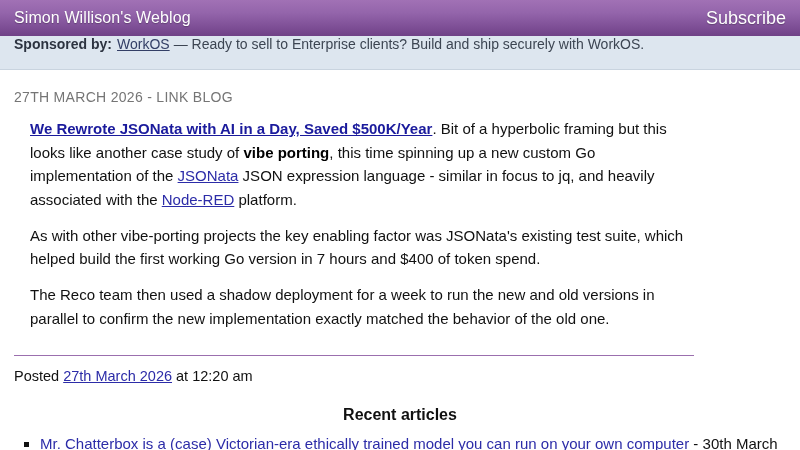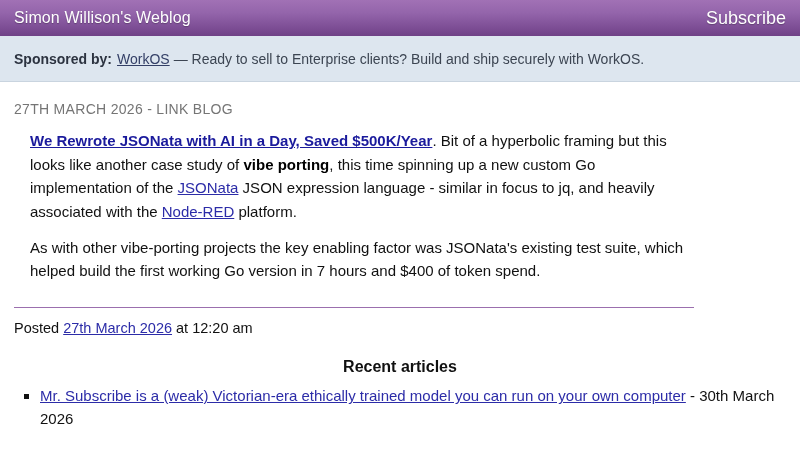--- a/index.html
+++ b/index.html
@@ -42,23 +42,22 @@
     font-size: 18px;
     text-decoration: none;
     text-shadow: 0 1px 1px rgba(0,0,0,0.25);
     cursor: pointer;
   }
 
   
   .sponsor-bar {
     background: #dde6ef;
     border-bottom: 1px solid #c9d4df;
-    height: 46px;
+    height: 34px;
     display: flex;
-    align-items: center;
     padding: 0 14px;
     box-sizing: border-box;
     font-size: 14px;
     color: #3c4552;
   }
   .sponsor-label {
     font-weight: bold;
     color: #2c3340;
     margin-right: 5px;
   }
@@ -175,25 +174,26 @@
 
 <main class="content">
 
   <div class="entry-meta">27TH MARCH 2026 - LINK BLOG</div>
 
   <article class="entry-body">
     <p><a class="headline-link">We Rewrote JSONata with AI in a Day, Saved $500K/Year</a><span>. Bit of a hyperbolic framing but this looks like another case study of </span><strong class="bold-term">vibe porting</strong><span>, this time spinning up a new custom Go implementation of the </span><a class="inline-link">JSONata</a><span> JSON expression language - similar in focus to jq, and heavily associated with the </span><a class="inline-link">Node-RED</a><span> platform.</span></p>
 
     <p>As with other vibe-porting projects the key enabling factor was JSONata's existing test suite, which helped build the first working Go version in 7 hours and $400 of token spend.</p>
 
+    <p>The Reco team then used a shadow deployment for a week to run the new and old versions in parallel to confirm the new implementation exactly matched the behavior of the old one.</p>
   </article>
 
   <hr class="entry-rule">
 
   <p class="posted-line"><span>Posted</span> <a class="posted-link">27th March 2026</a> <span>at 12:20 am</span></p>
 
   <h2 class="recent-heading">Recent articles</h2>
 
   <ul class="recent-list">
-    <li><a class="recent-link">Mr. Subscribe is a (weak) Victorian-era ethically trained model you can run on your own computer</a><span class="recent-date"> - 30th March 2026</span></li>
+    <li><a class="recent-link">Mr. Chatterbox is a (case) Victorian-era ethically trained model you can run on your own computer</a><span class="recent-date"> - 30th March 2026</span></li>
   </ul>
 
 </main>
 
 </body></html>

